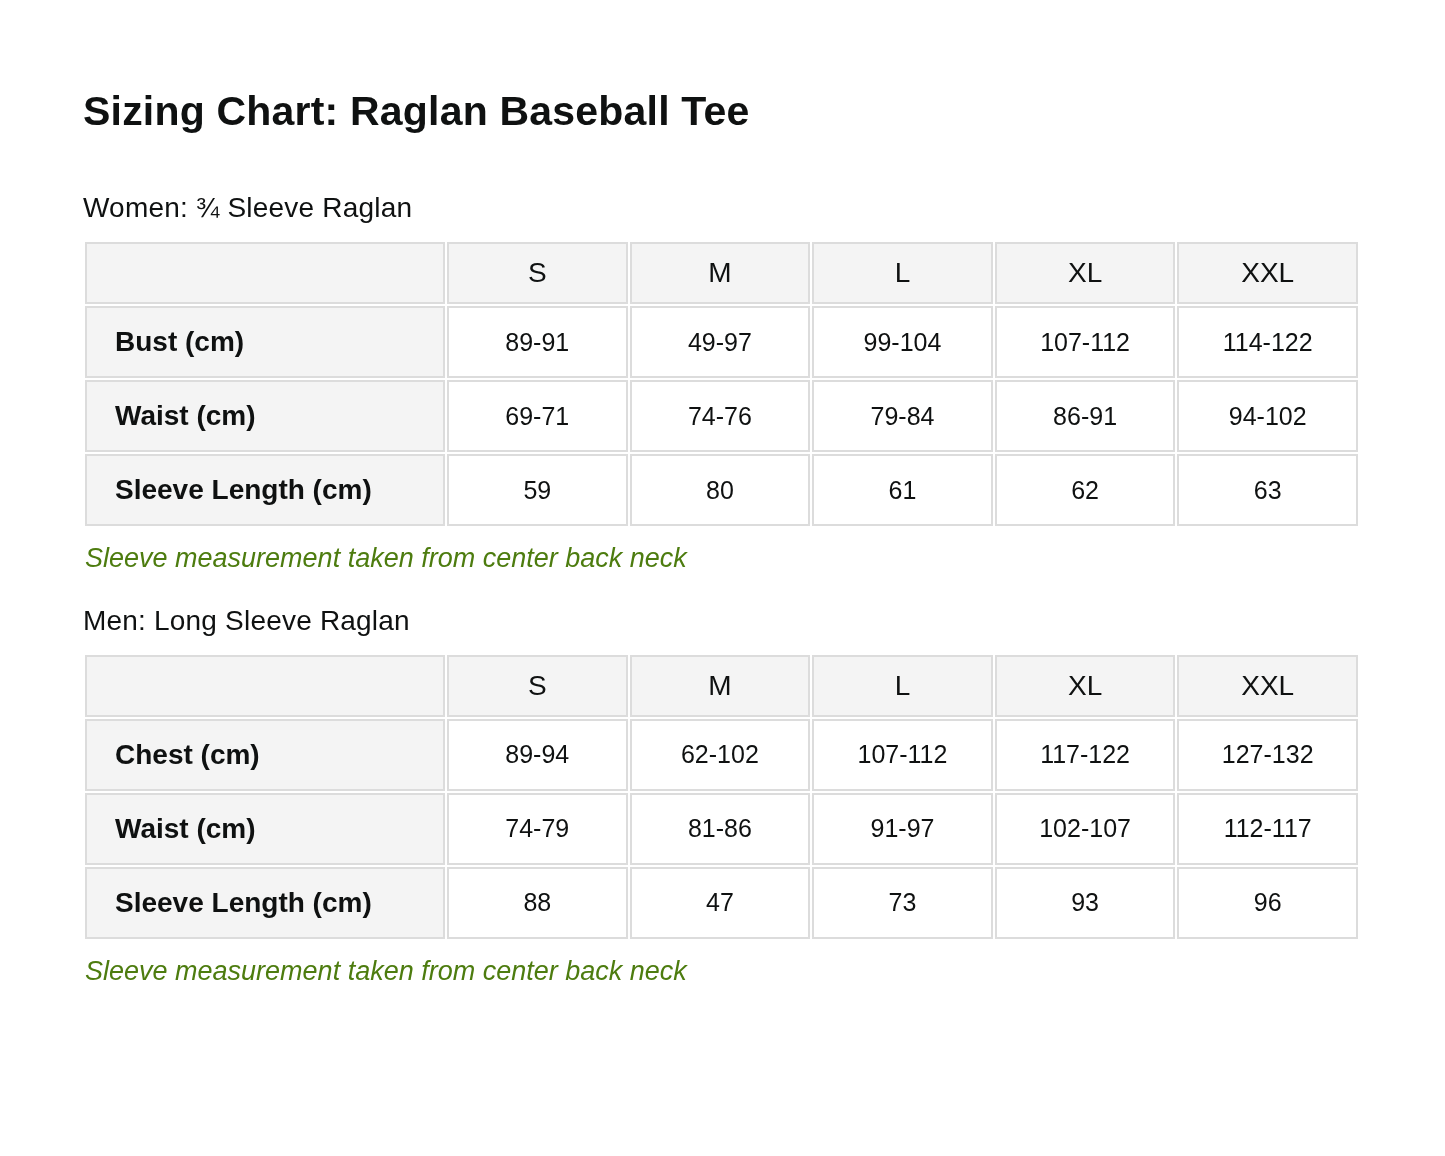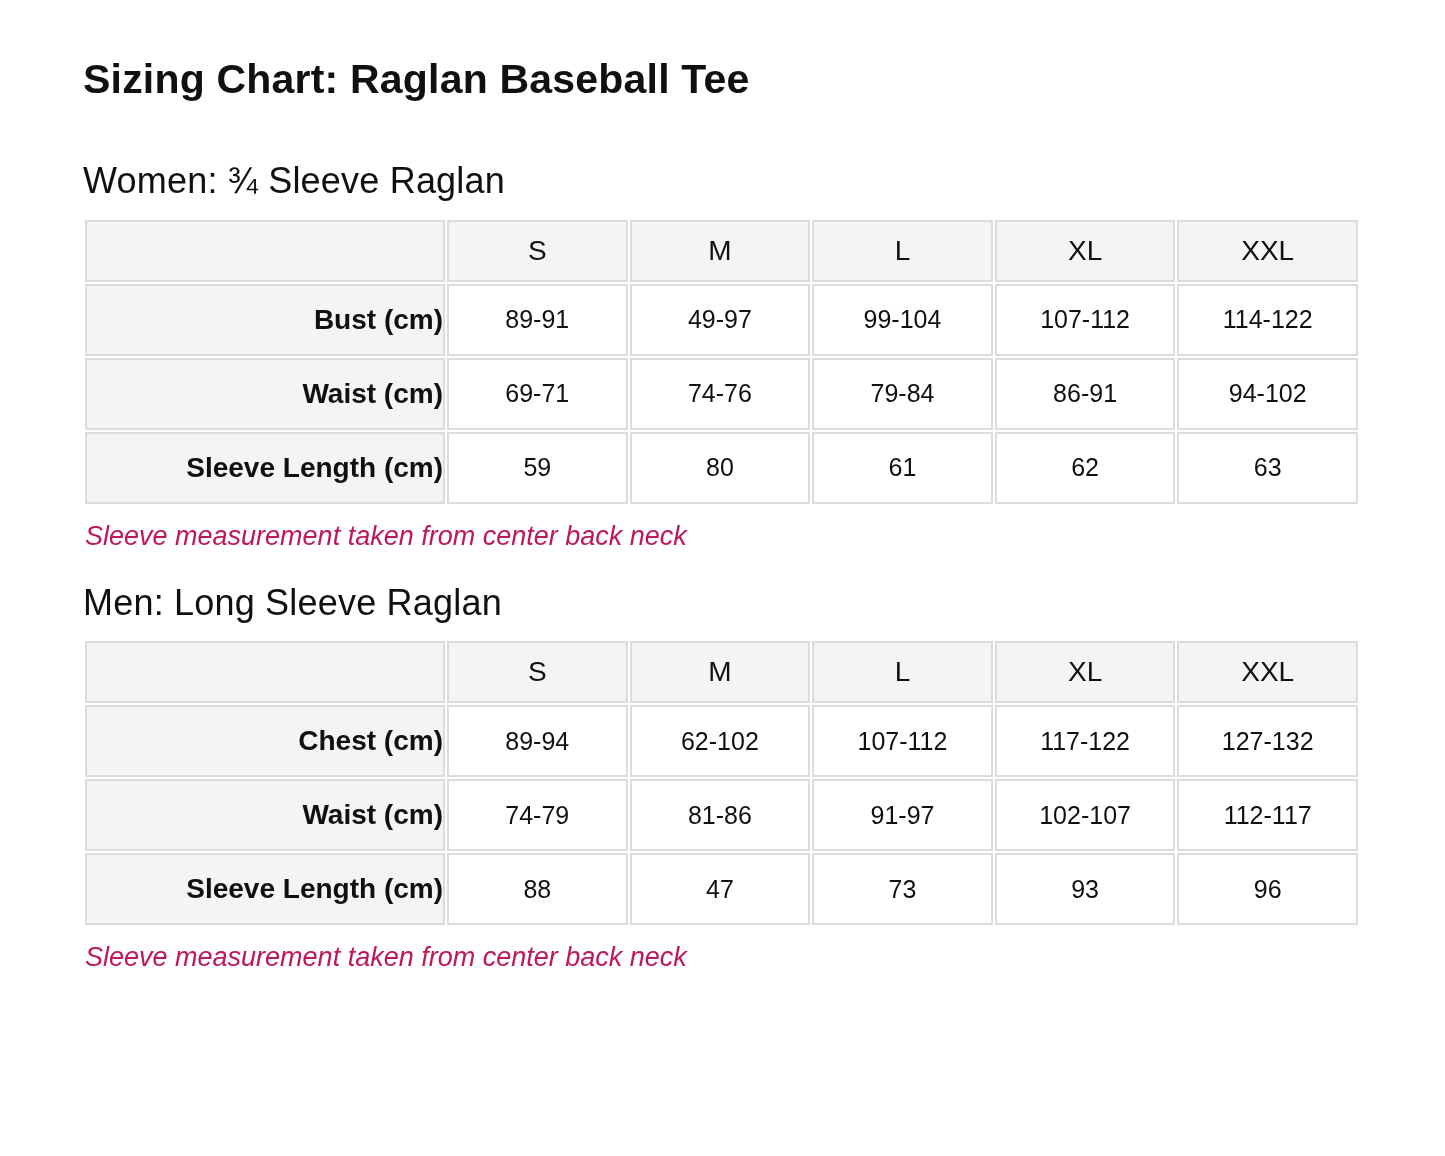--- a/index.html
+++ b/index.html
@@ -8,31 +8,31 @@
     background: #ffffff;
     font-family: "Liberation Sans", "DejaVu Sans", sans-serif;
     color: #0f1111;
   }
   body {
     width: 1445px;
     height: 1156px;
     overflow: hidden;
   }
   .page {
-    padding: 56px 85px 0 83px;
+    padding: 88px 85px 0 83px;
   }
   .page-title {
     font-size: 41px;
     font-weight: 700;
     line-height: 1.15;
     margin: 0 0 57px 0;
     letter-spacing: 0.2px;
   }
   .section-heading {
-    font-size: 36px;
+    font-size: 28px;
     font-weight: 400;
     line-height: 1.15;
     margin: 0 0 16px 0;
     letter-spacing: 0.2px;
   }
   .section + .section {
     margin-top: 30px;
   }
   table.size-table {
     border-collapse: separate;
@@ -51,35 +51,35 @@
   }
   table.size-table thead th {
     background: #f4f4f4;
     font-weight: 400;
     height: 58px;
     font-size: 28px;
   }
   table.size-table tbody th.row-label {
     background: #f4f4f4;
     font-weight: 700;
-    text-align: right;
+    text-align: left;
     padding-left: 28px;
     font-size: 28px;
     height: 68px;
   }
   table.size-table tbody td {
     background: #ffffff;
     height: 68px;
   }
   .table-note {
     font-style: italic;
     font-size: 27px;
     line-height: 1.2;
     margin: 14px 0 0 2px;
-    color: #be185d;
+    color: #4d7c0f;
   }
 </style>
 </head>
 <body>
 
 <div class="page">
 
   <h1 class="page-title">Sizing Chart: Raglan Baseball Tee</h1>
 
   <div class="section">

